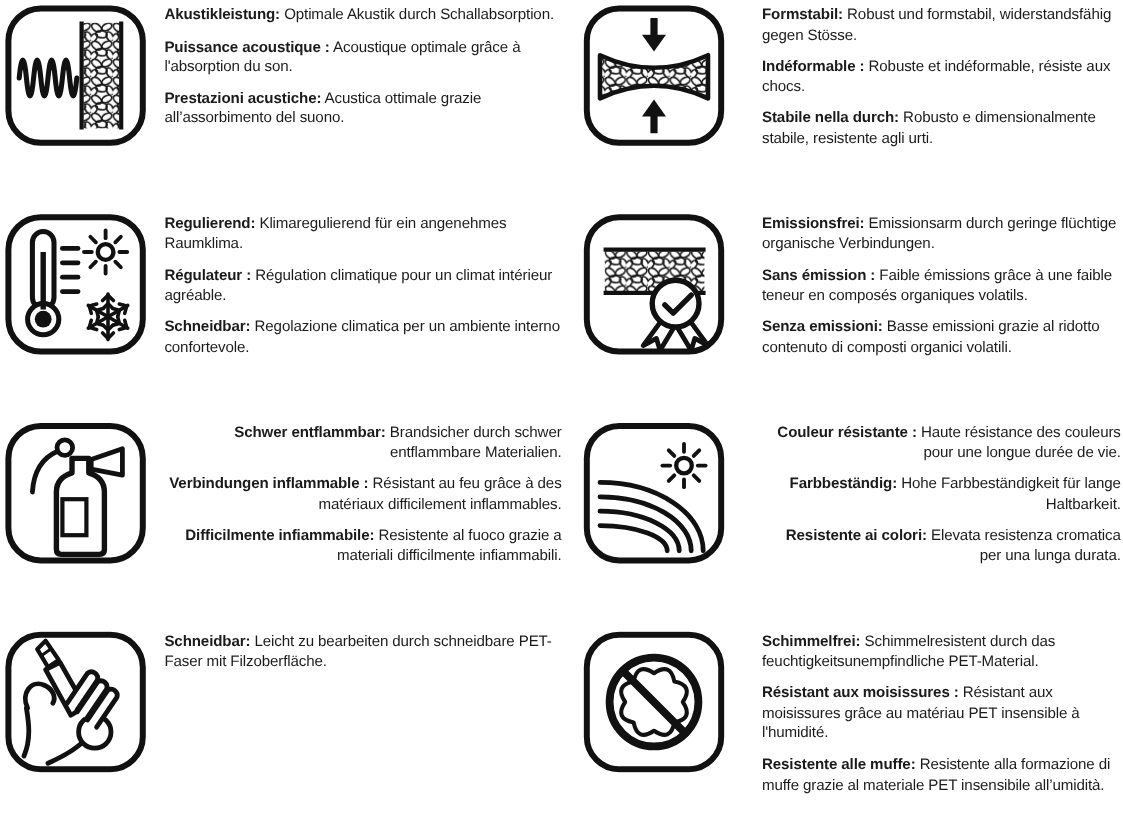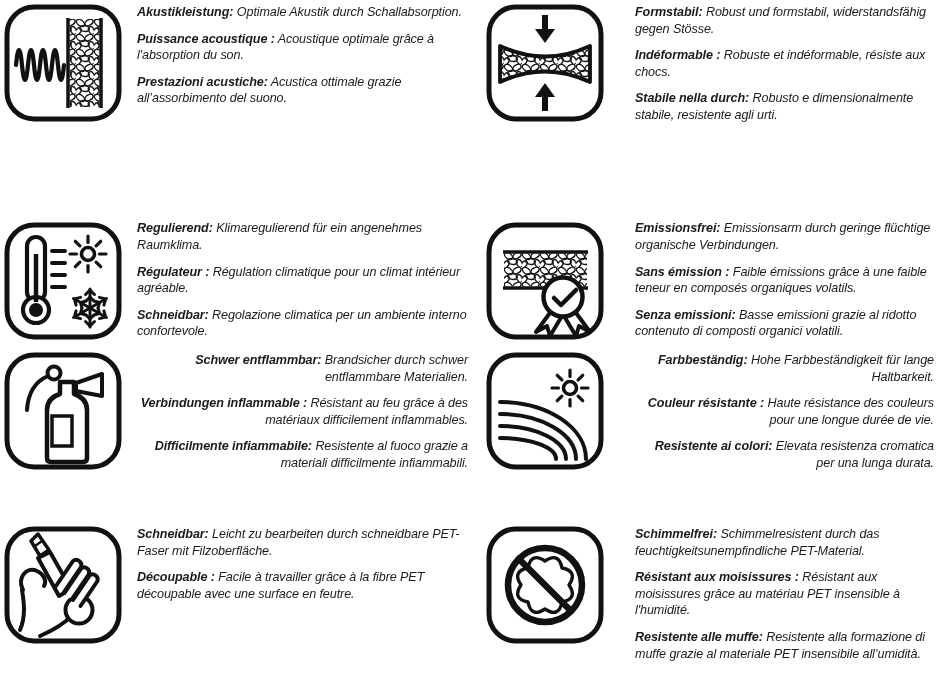--- a/index.html
+++ b/index.html
@@ -1,24 +1,24 @@
 <!DOCTYPE html>
 <html><head>
 <meta charset="utf-8">
 <style>
   html,body{margin:0;padding:0;background:#ffffff;}
   body{width:936px;height:680px;overflow:hidden;
        font-family:"Liberation Sans","DejaVu Sans",sans-serif;color:#1b1b1b;}
   .grid{display:grid;grid-template-columns:468px 468px;grid-auto-rows:170px;
-        width:936px;height:680px;font-style:italic;}
+        width:936px;height:680px;}
   .cell{display:flex;align-items:flex-start;box-sizing:border-box;}
   .cell.col-left{padding-left:4px;}
   .cell.col-right{padding-left:18px;padding-right:2px;gap:16px;}
   .row1{padding-top:4px;}
-  .row2{padding-top:8px;align-items:flex-end;}
+  .row2{padding-top:8px;}
   .row3{padding-top:12px;text-align:right;}
   .row4{padding-top:16px;}
   .icon-box{flex:0 0 118px;width:118px;height:118px;}
   .icon-box svg{display:block;}
   .txt{flex:1;margin-left:15px;min-width:0;}
   .entry{margin:0 0 10px 0;font-size:12.6px;line-height:16.6px;letter-spacing:-0.1px;}
   .entry:last-child{margin-bottom:0;}
   .entry b{font-weight:700;}
   .defs-holder{position:absolute;width:0;height:0;overflow:hidden;}
 </style>
@@ -183,22 +183,22 @@
               <line x1="95.5" y1="36" x2="102" y2="36"></line>
             <line x1="71.3" y1="23.3" x2="75.9" y2="27.9"></line>
               <line x1="92.1" y1="44.1" x2="96.7" y2="48.7"></line>
             <line x1="96.7" y1="23.3" x2="92.1" y2="27.9"></line>
               <line x1="75.9" y1="44.1" x2="71.3" y2="48.7"></line>
           </g>
         </g>
       </svg>
     </div>
     <div class="txt">
+      <p class="entry"><b>Couleur résistante :</b> <span>Haute résistance des couleurs pour une longue durée de vie.</span></p>
       <p class="entry"><b>Farbbeständig:</b> <span>Hohe Farbbeständigkeit für lange Haltbarkeit.</span></p>
-      <p class="entry"><b>Couleur résistante :</b> <span>Haute résistance des couleurs pour une longue durée de vie.</span></p>
       <p class="entry"><b>Resistente ai colori:</b> <span>Elevata resistenza cromatica per una lunga durata.</span></p>
     </div>
   </div>
 
   <div class="cell col-left row4">
     <div class="icon-box">
       <svg width="118" height="118" viewBox="0 0 118 118">
         <rect x="3" y="3" width="112" height="112" rx="27" fill="#fff" stroke="#111" stroke-width="5"></rect>
         <g fill="none" stroke="#111" stroke-width="4" stroke-linecap="round" stroke-linejoin="round">
           <path d="M16,104 C22,90 20,76 18,64"></path>
@@ -211,21 +211,20 @@
         <circle cx="75" cy="84" r="13.5" fill="#fff" stroke="#111" stroke-width="4"></circle>
         <g fill="#fff" stroke="#111" stroke-width="4" stroke-linecap="round" stroke-linejoin="round">
           <path d="M52,60 L69,35 A5.2,5.2 0 0 1 77,41 L60,66"></path>
           <path d="M60.5,67 L77.5,42 A5.2,5.2 0 0 1 85,48 L68,73"></path>
           <path d="M69,74 L86,49 A5.2,5.2 0 0 1 93.5,55 L76.5,80"></path>
         </g>
       </svg>
     </div>
     <div class="txt">
       <p class="entry"><b>Schneidbar:</b> <span>Leicht zu bearbeiten durch schneidbare PET-Faser mit Filzoberfläche.</span></p>
-      <p class="entry"><b>Découpable :</b> <span>Facile à travailler grâce à la fibre PET découpable avec une surface en feutre.</span></p>
     </div>
   </div>
 
   <div class="cell col-right row4">
     <div class="icon-box">
       <svg width="118" height="118" viewBox="0 0 118 118">
         <rect x="3" y="3" width="112" height="112" rx="27" fill="#fff" stroke="#111" stroke-width="5"></rect>
         <path d="M83,59 Q92.3,72.8 76,76 Q72.8,92.3 59,83 Q45.2,92.3 42,76 Q25.7,72.8 35,59 Q25.7,45.2 42,42 Q45.2,25.7 59,35 Q72.8,25.7 76,42 Q92.3,45.2 83,59 Z" fill="#fff" stroke="#111" stroke-width="3.4" stroke-linejoin="round"></path>
         <circle cx="59" cy="59" r="37" fill="none" stroke="#111" stroke-width="6.5"></circle>
         <line x1="33" y1="33" x2="85" y2="85" stroke="#111" stroke-width="6.5" stroke-linecap="round"></line>

